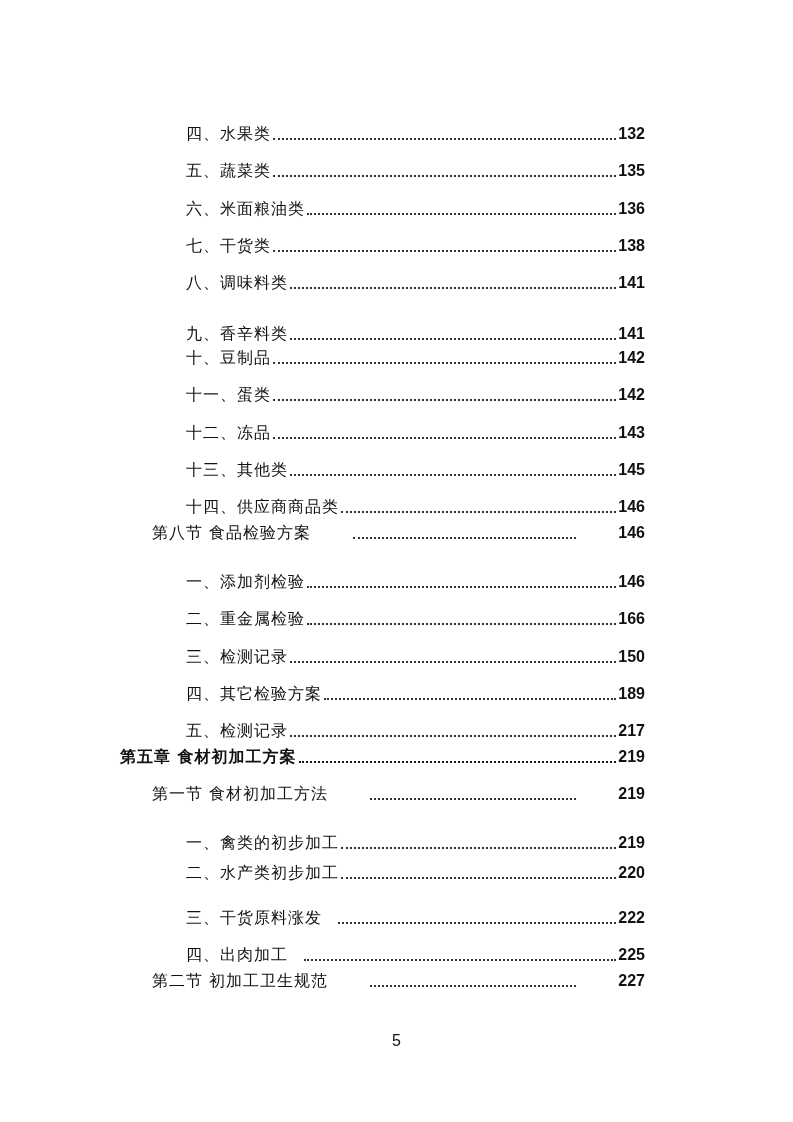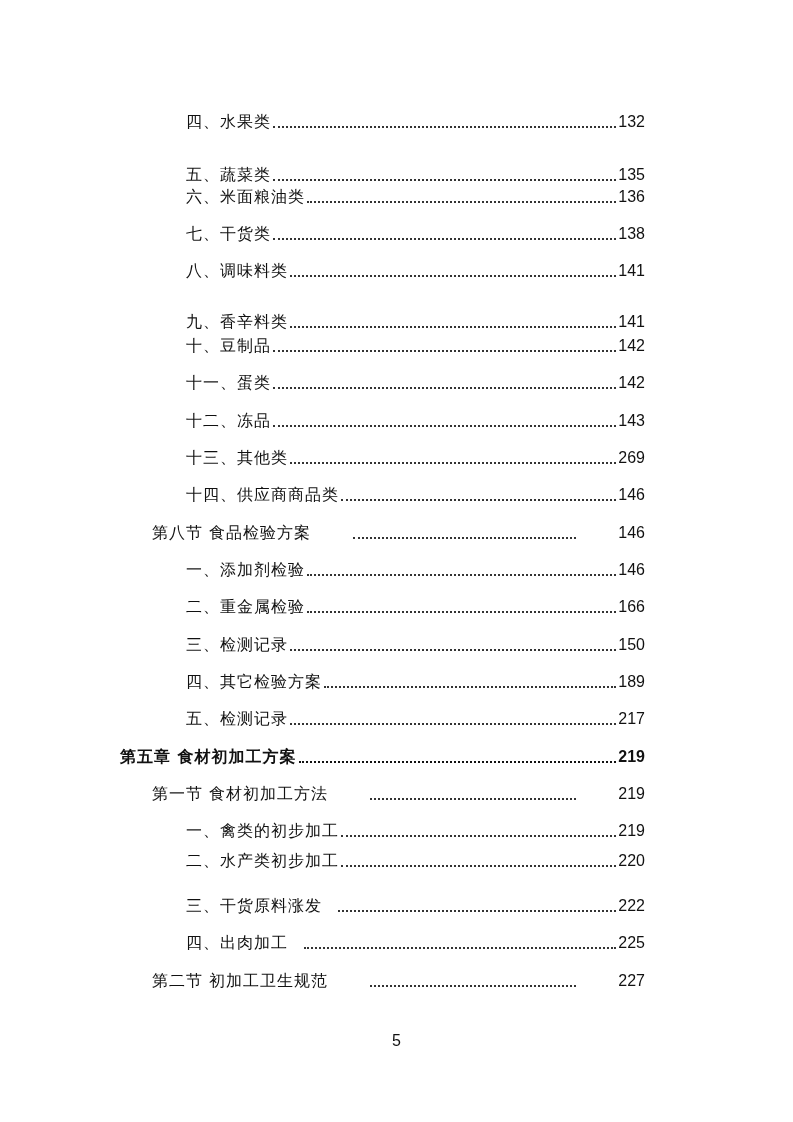--- a/index.html
+++ b/index.html
@@ -3,39 +3,39 @@
 <meta charset="utf-8">
 <style>
   html, body { margin: 0; padding: 0; background: #ffffff; }
   body { width: 793px; height: 1122px; position: relative; overflow: hidden;
          font-family: "DejaVu Sans", "Liberation Sans", sans-serif; color: #111; }
   .toc { position: absolute; left: 0; top: 0; width: 793px; }
   .toc-row { position: absolute; height: 24px; display: flex; align-items: flex-end;
              font-size: 16px; line-height: 20px; right: 148px; }
   .toc-row.l1 { left: 120px; font-weight: bold; }
   .toc-row.l2 { left: 152px; gap: 40px; }
-  .toc-row.l3 { left: 186px; }
+  .toc-row.l3 { left: 186px; margin-top: 12px; }
   .toc-title { white-space: nowrap; letter-spacing: 1px; }
   .toc-title.gap { margin-right: 14px; }
   .toc-leader { flex: 1; border-bottom: 2px dotted #333; margin: 0 2px 4px 2px; height: 0; }
   .toc-row.l1 .toc-leader { border-bottom: 2.5px dotted #111; }
-  .toc-page { font-family: "Liberation Sans", sans-serif; white-space: nowrap; font-size: 16px; }
+  .toc-page { font-family: "Liberation Sans", sans-serif; white-space: nowrap; font-size: 16px; font-weight: bold; }
   .page-number { position: absolute; top: 1032px; left: 0; width: 793px; text-align: center;
                  font-family: "Liberation Sans", sans-serif; font-size: 16px; }
 </style>
 </head>
 <body>
 
 <div class="toc">
   <div class="toc-row l3" style="top:108px">
       <span class="toc-title">四、水果类</span>
       <span class="toc-leader"></span>
       <span class="toc-page">132</span>
     </div>
-  <div class="toc-row l3" style="top:161px">
+  <div class="toc-row l3" style="top:145px">
       <span class="toc-title">五、蔬菜类</span>
       <span class="toc-leader"></span>
       <span class="toc-page">135</span>
     </div>
   <div class="toc-row l3" style="top:183px">
       <span class="toc-title">六、米面粮油类</span>
       <span class="toc-leader"></span>
       <span class="toc-page">136</span>
     </div>
   <div class="toc-row l3" style="top:220px">
@@ -64,21 +64,21 @@
       <span class="toc-page">142</span>
     </div>
   <div class="toc-row l3" style="top:407px">
       <span class="toc-title">十二、冻品</span>
       <span class="toc-leader"></span>
       <span class="toc-page">143</span>
     </div>
   <div class="toc-row l3" style="top:444px">
       <span class="toc-title">十三、其他类</span>
       <span class="toc-leader"></span>
-      <span class="toc-page">269</span>
+      <span class="toc-page">145</span>
     </div>
   <div class="toc-row l3" style="top:481px">
       <span class="toc-title">十四、供应商商品类</span>
       <span class="toc-leader"></span>
       <span class="toc-page">146</span>
     </div>
   <div class="toc-row l2" style="top:519px">
       <span class="toc-title">第八节  食品检验方案</span>
       <span class="toc-leader"></span>
       <span class="toc-page">146</span>

